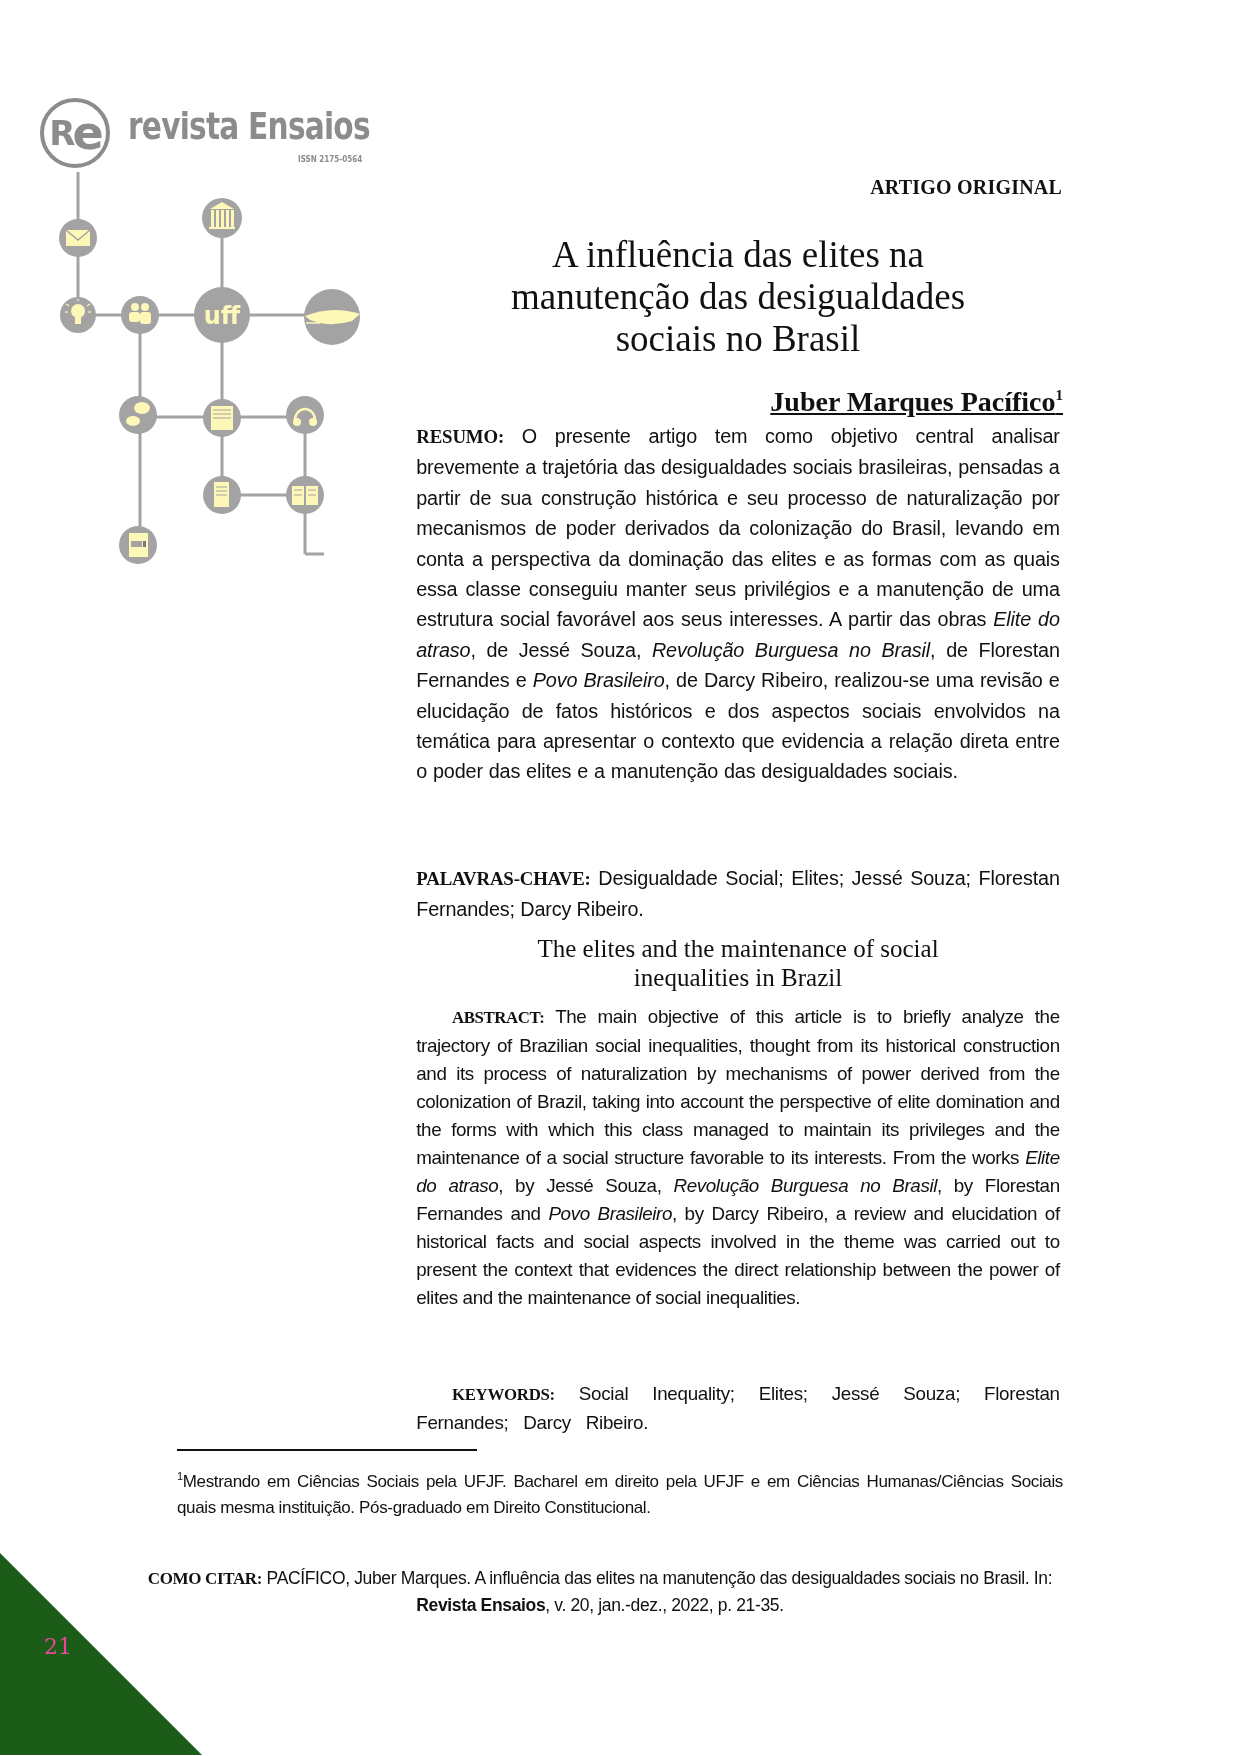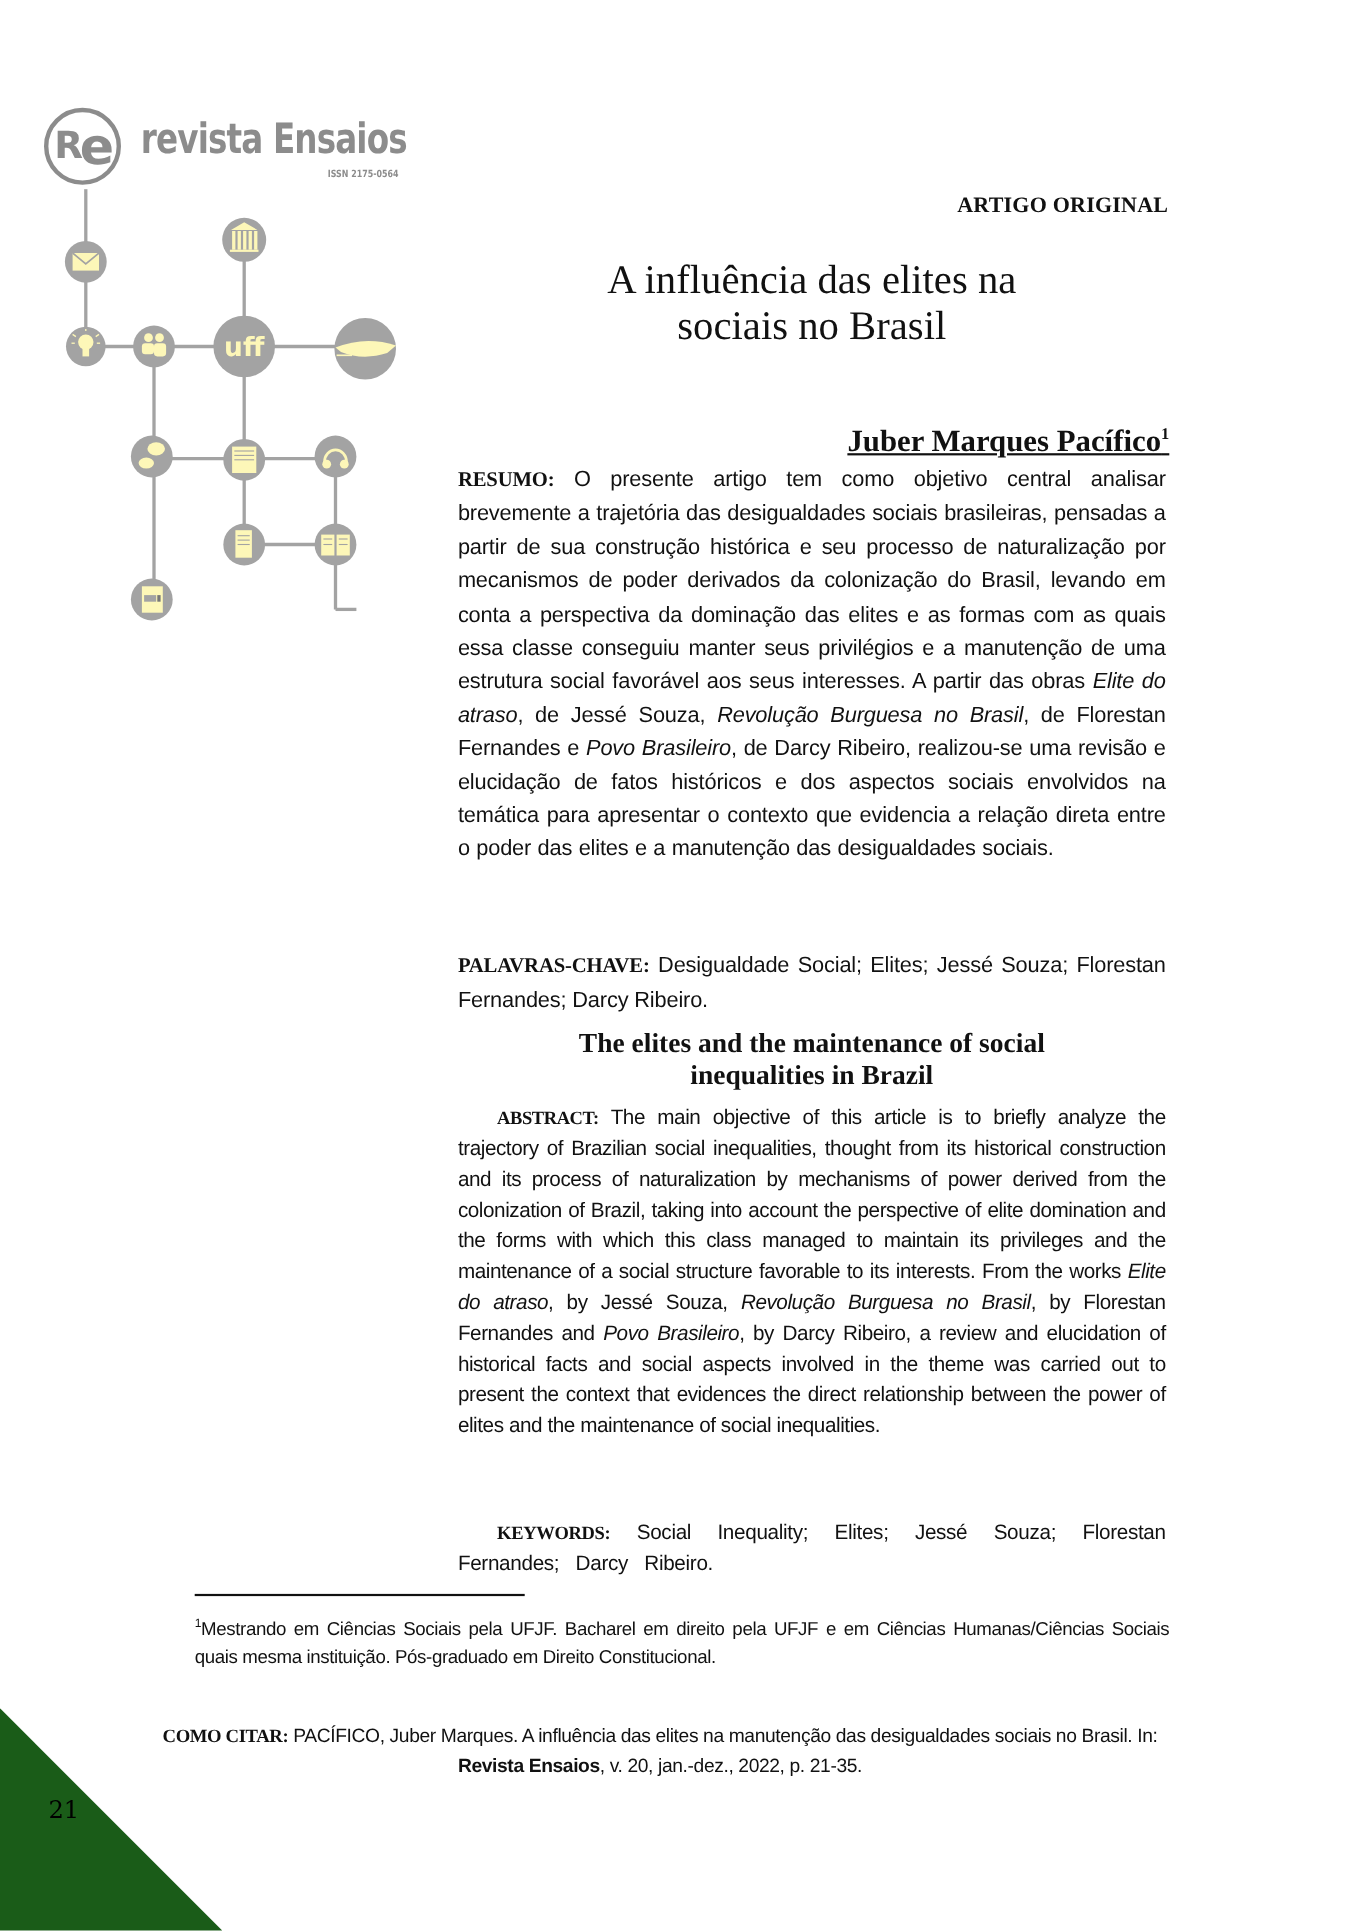--- a/index.html
+++ b/index.html
@@ -48,21 +48,21 @@
     font-family: "Liberation Sans", sans-serif; font-size: 20px; line-height: 30.4px;
     text-align: justify; color: #111;
     transform: scaleX(0.99);
   }
   .para .lbl { font-family: "Liberation Serif", serif; font-weight: bold; font-size: 19px; }
   .para i { font-style: italic; }
   #resumo { top: 421px; letter-spacing: -0.15px; word-spacing: 0.5px; }
   #palavras { top: 863px; letter-spacing: -0.15px; }
   #en-title {
     left: 413px; width: 650px; top: 934px; text-align: center;
-    font-family: "Liberation Serif", serif; font-weight: bold; font-size: 25px; line-height: 29px;
+    font-family: "Liberation Serif", serif; font-weight: normal; font-size: 25px; line-height: 29px;
   }
   #abstract { top: 1003px; font-size: 19px; line-height: 28px; letter-spacing: -0.4px; }
   #keywords { top: 1380px; font-size: 19px; line-height: 28px; letter-spacing: -0.3px; word-spacing: 10px; }
   #abstract .lbl, #keywords .lbl { font-size: 17px; margin-left: 36px; }
 
   #fn-rule { left: 177px; top: 1449px; width: 300px; height: 2px; background: #111; }
   #footnote {
     left: 177px; width: 886px; top: 1463px; font-size: 17px; line-height: 26px; text-align: justify;
     font-family: "Liberation Sans", sans-serif; letter-spacing: -0.35px;
   }
@@ -70,21 +70,21 @@
 
   #cite {
     left: 120px; width: 960px; top: 1565px; text-align: center;
     font-family: "Liberation Sans", sans-serif; font-size: 17.5px; line-height: 27px; letter-spacing: -0.35px;
   }
   #cite .lbl { font-family: "Liberation Serif", serif; font-weight: bold; font-size: 17px; }
   #cite b.jn { font-weight: bold; }
 
   #corner { left: 0; top: 1553px; width: 202px; height: 203px; }
   #page-num {
-    left: 44px; top: 1634px; font-family: "DejaVu Serif", serif; font-size: 22px; color: #000000;
+    left: 44px; top: 1634px; font-family: "DejaVu Serif", serif; font-size: 22px; color: #ec4899;
   }
 </style>
 </head>
 <body>
 
 <div id="logo" class="abs">
   <div id="logo-circle" class="abs"></div>
   <div id="logo-mark" class="abs">
       <span>R</span>
       <span class="big-e">e</span>
@@ -204,20 +204,21 @@
     <rect x="129" y="533" width="19" height="24" fill="#fdf7b8"></rect>
     <rect x="131" y="541" width="11" height="6" fill="#a3a3a3"></rect>
     <rect x="143" y="541" width="3" height="6" fill="#777"></rect>
   </g>
 </svg>
 
 <div id="artigo" class="abs">ARTIGO ORIGINAL</div>
 
 <div id="title" class="abs">
   <div>A influência das elites na</div>
+  <div>manutenção das desigualdades</div>
   <div>sociais no Brasil</div>
 </div>
 
 <div id="author" class="abs"><span>Juber Marques Pacífico</span><sup>1</sup></div>
 
 <div id="resumo" class="para"><span class="lbl">RESUMO:</span><span> O presente artigo tem como objetivo central analisar brevemente a trajetória das desigualdades sociais brasileiras, pensadas a partir de sua construção histórica e seu processo de naturalização por mecanismos de poder derivados da colonização do Brasil, levando em conta a perspectiva da dominação das elites e as formas com as quais essa classe conseguiu manter seus privilégios e a manutenção de uma estrutura social favorável aos seus interesses. A partir das obras </span><i>Elite do atraso</i><span>, de Jessé Souza, </span><i>Revolução Burguesa no Brasil</i><span>, de Florestan Fernandes e </span><i>Povo Brasileiro</i><span>, de Darcy Ribeiro, realizou-se uma revisão e elucidação de fatos históricos e dos aspectos sociais envolvidos na temática para apresentar o contexto que evidencia a relação direta entre o poder das elites e a manutenção das desigualdades sociais.</span></div>
 
 <div id="palavras" class="para"><span class="lbl">PALAVRAS-CHAVE:</span><span> Desigualdade Social; Elites; Jessé Souza; Florestan Fernandes; Darcy Ribeiro.</span></div>
 
 <div id="en-title" class="abs">

